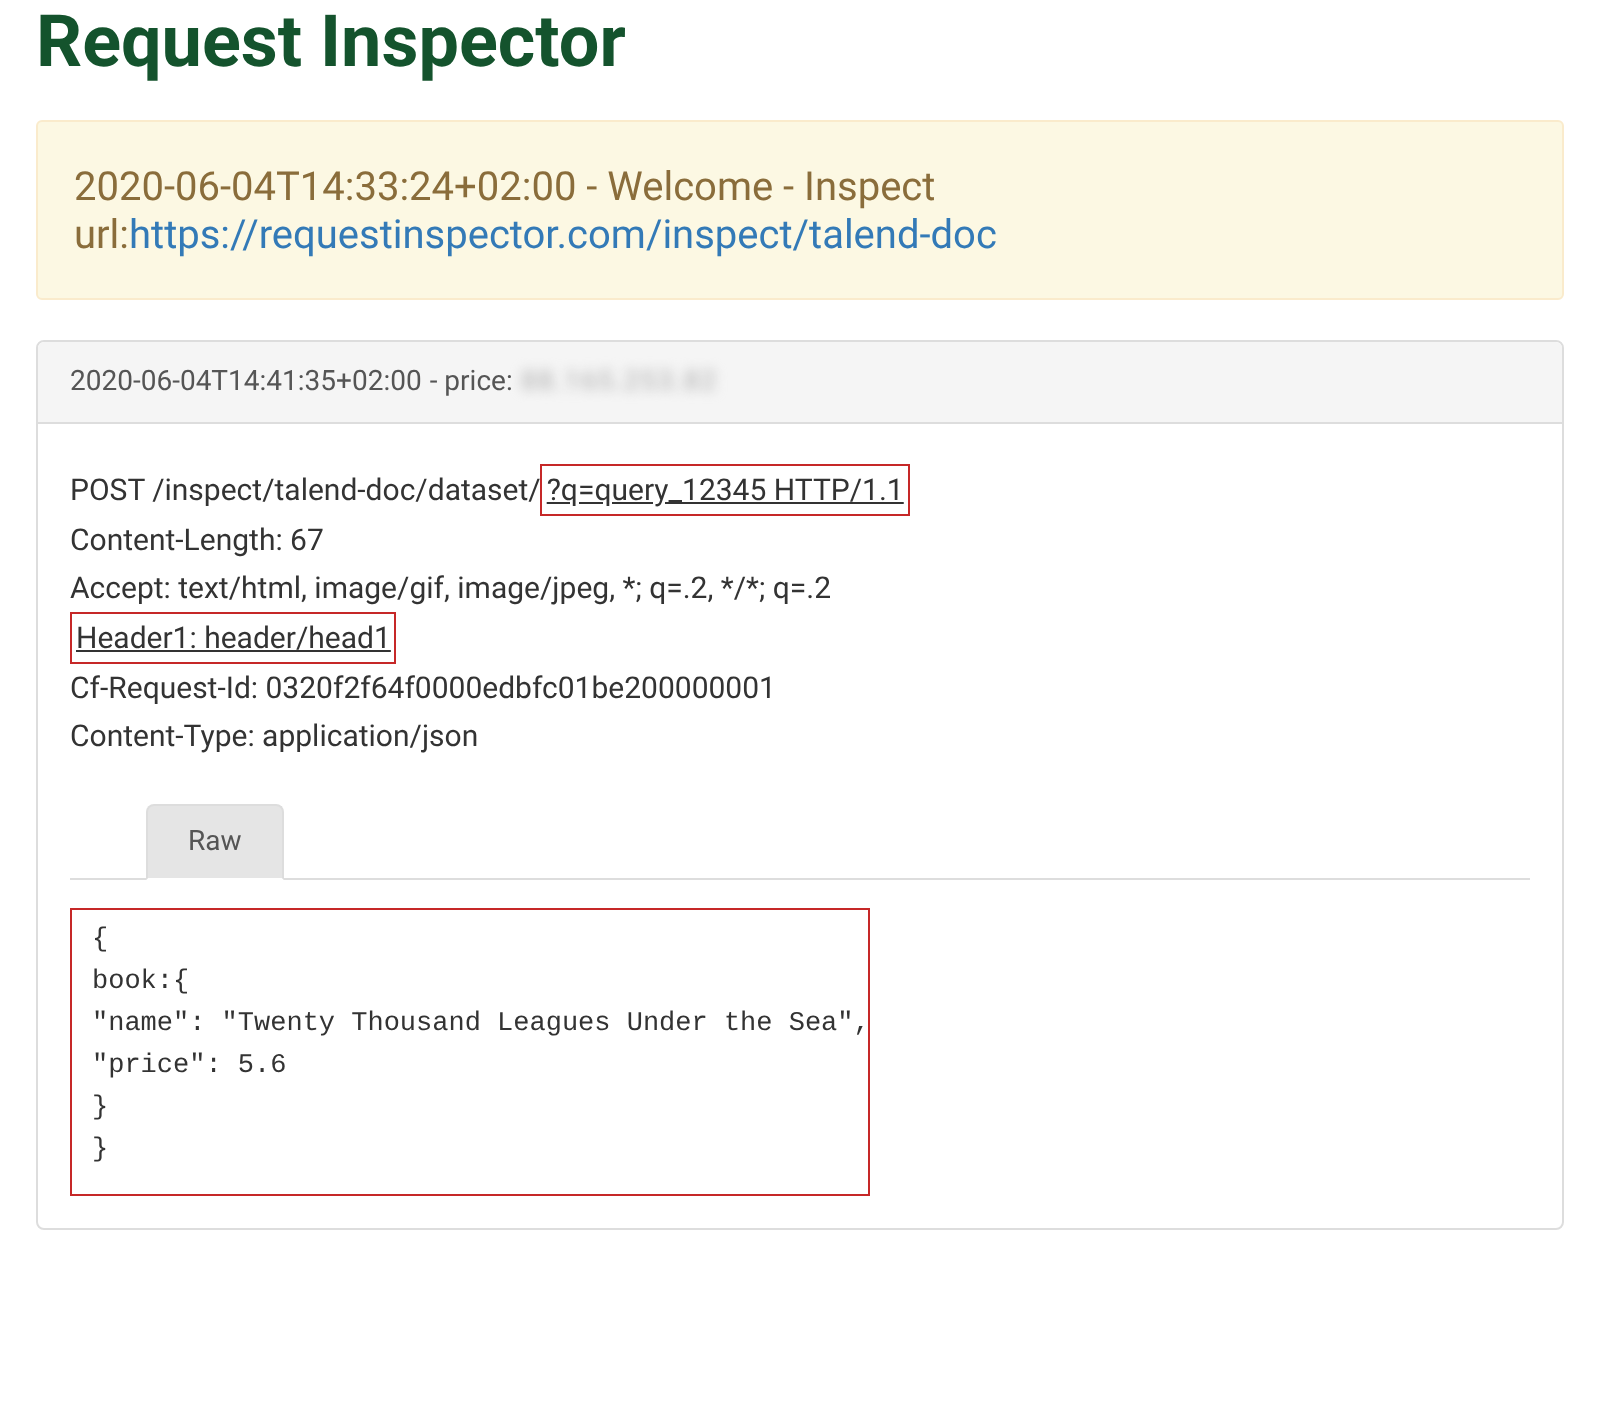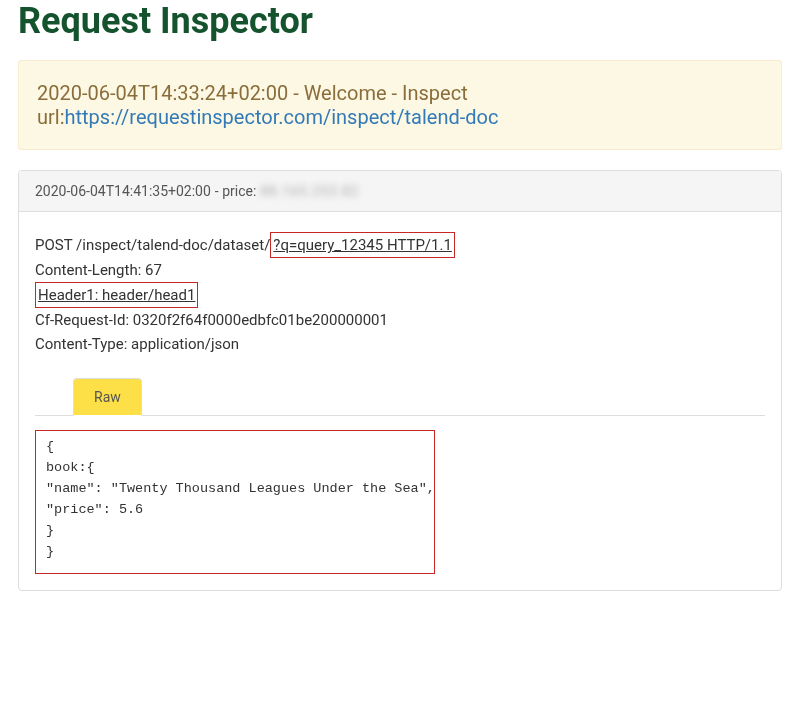--- a/index.html
+++ b/index.html
@@ -71,21 +71,21 @@
     .tabs {
       margin-top: 22px;
       border-bottom: 1px solid #ddd;
       display: flex;
       padding-left: 38px;
     }
     .tab {
       border: 1px solid #ddd;
       border-bottom: 1px solid #fff;
       margin-bottom: -1px;
-      background: #fde047;
+      background: #e5e5e5;
       padding: 10px 20px;
       font-size: 14px;
       color: #555;
       border-radius: 4px 4px 0 0;
       cursor: pointer;
     }
     .raw-box {
       margin-top: 14px;
       border: 1.5px solid #c62828;
       padding: 6px 10px 10px 10px;
@@ -116,20 +116,21 @@
     </div>
 
     <div class="req-body">
 
       <div class="req-line">
         <span>POST /inspect/talend-doc/dataset/</span>
           <span class="hl-red">?q=query_12345 HTTP/1.1</span>
       </div>
 
       <div class="req-line">Content-Length: 67</div>
+      <div class="req-line">Accept: text/html, image/gif, image/jpeg, *; q=.2, */*; q=.2</div>
 
       <div class="req-line">
         <span class="hl-red">Header1: header/head1</span>
       </div>
 
       <div class="req-line">Cf-Request-Id: 0320f2f64f0000edbfc01be200000001</div>
       <div class="req-line">Content-Type: application/json</div>
 
       <div class="tabs">
         <div class="tab">Raw</div>

